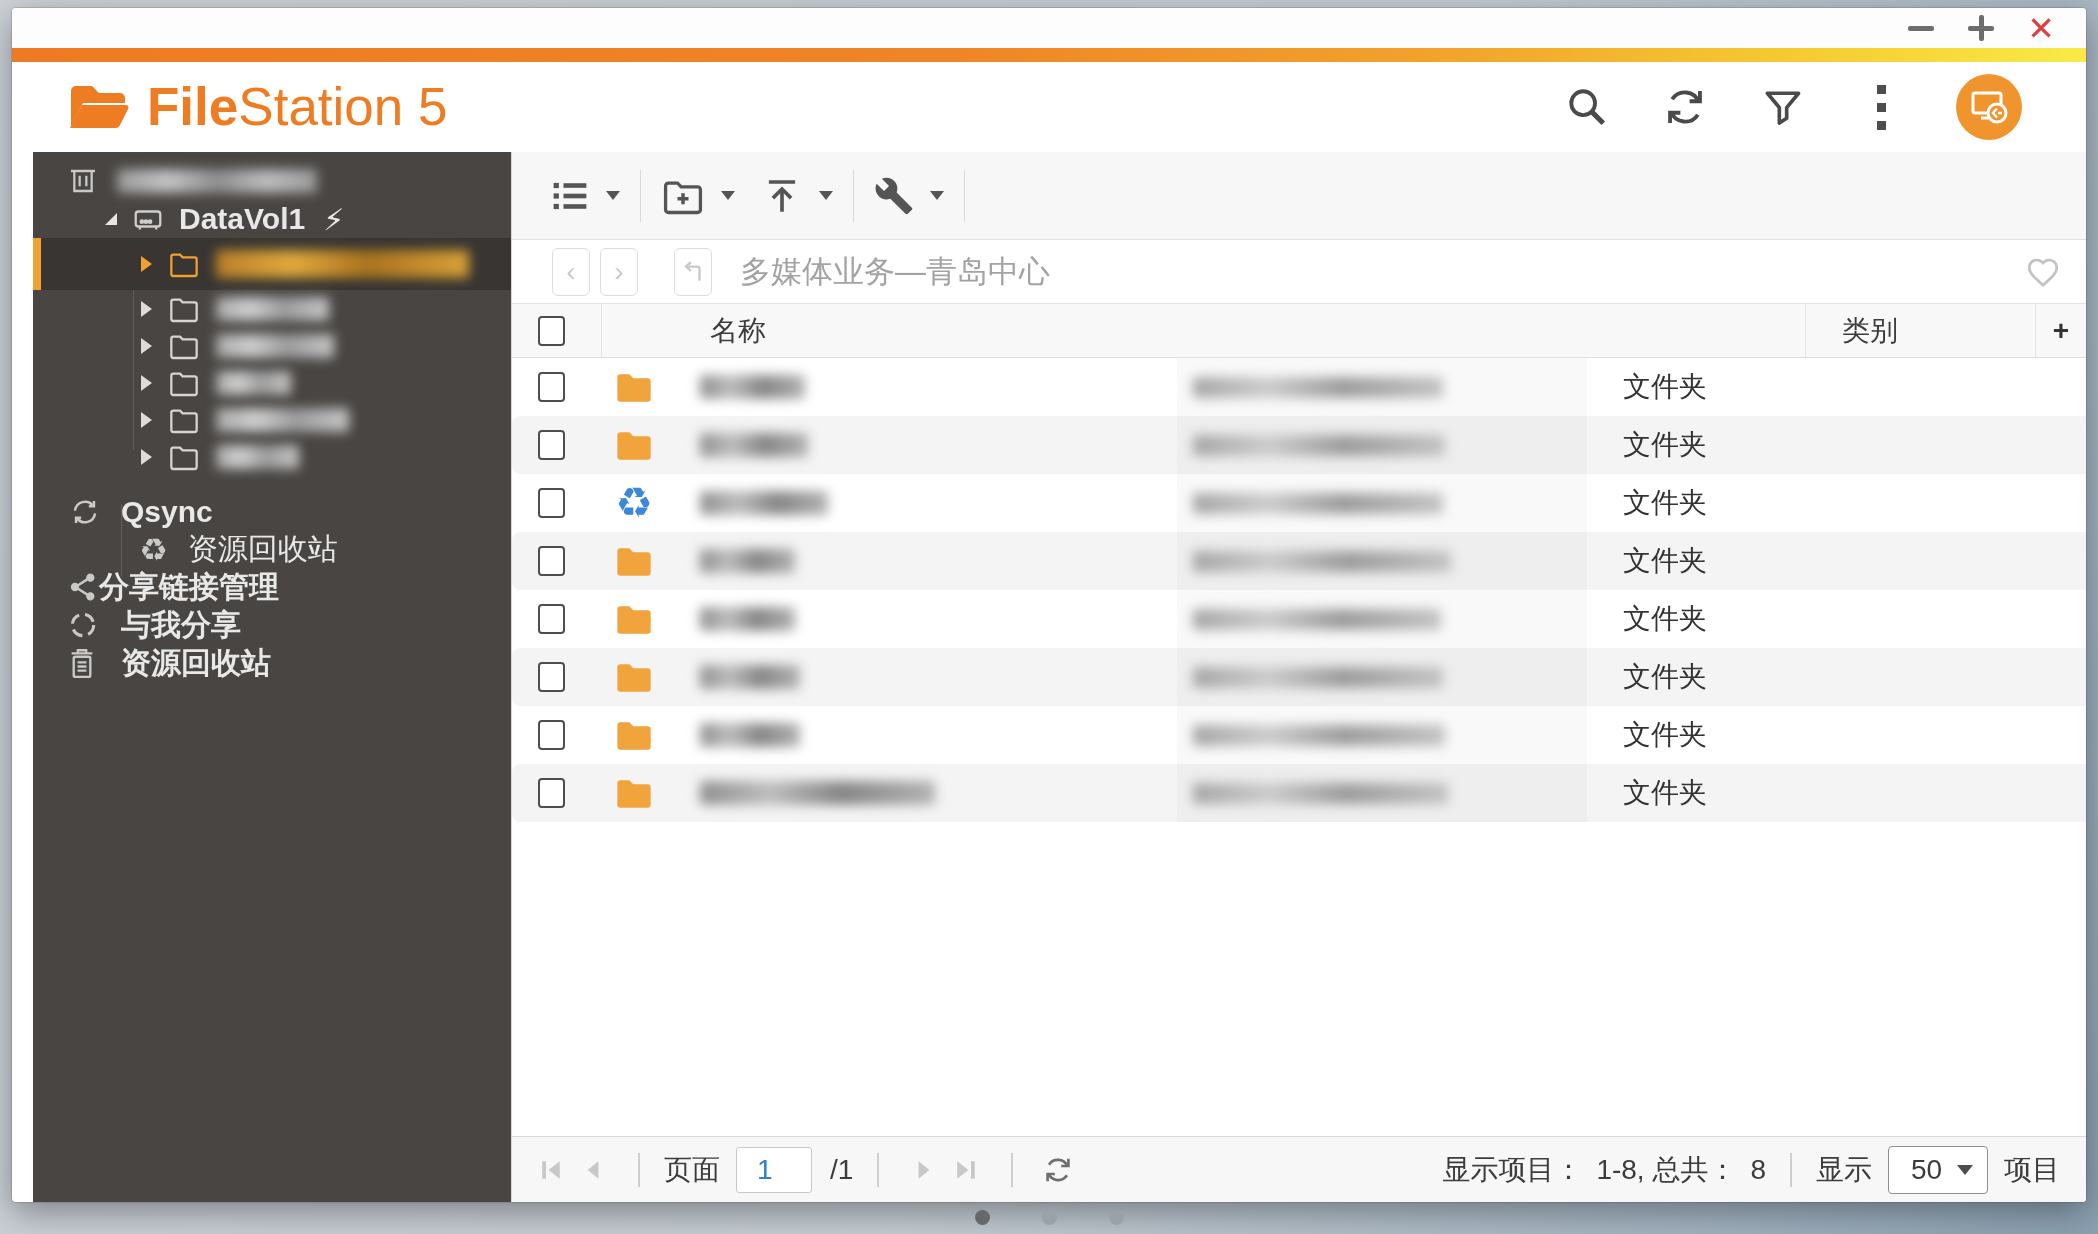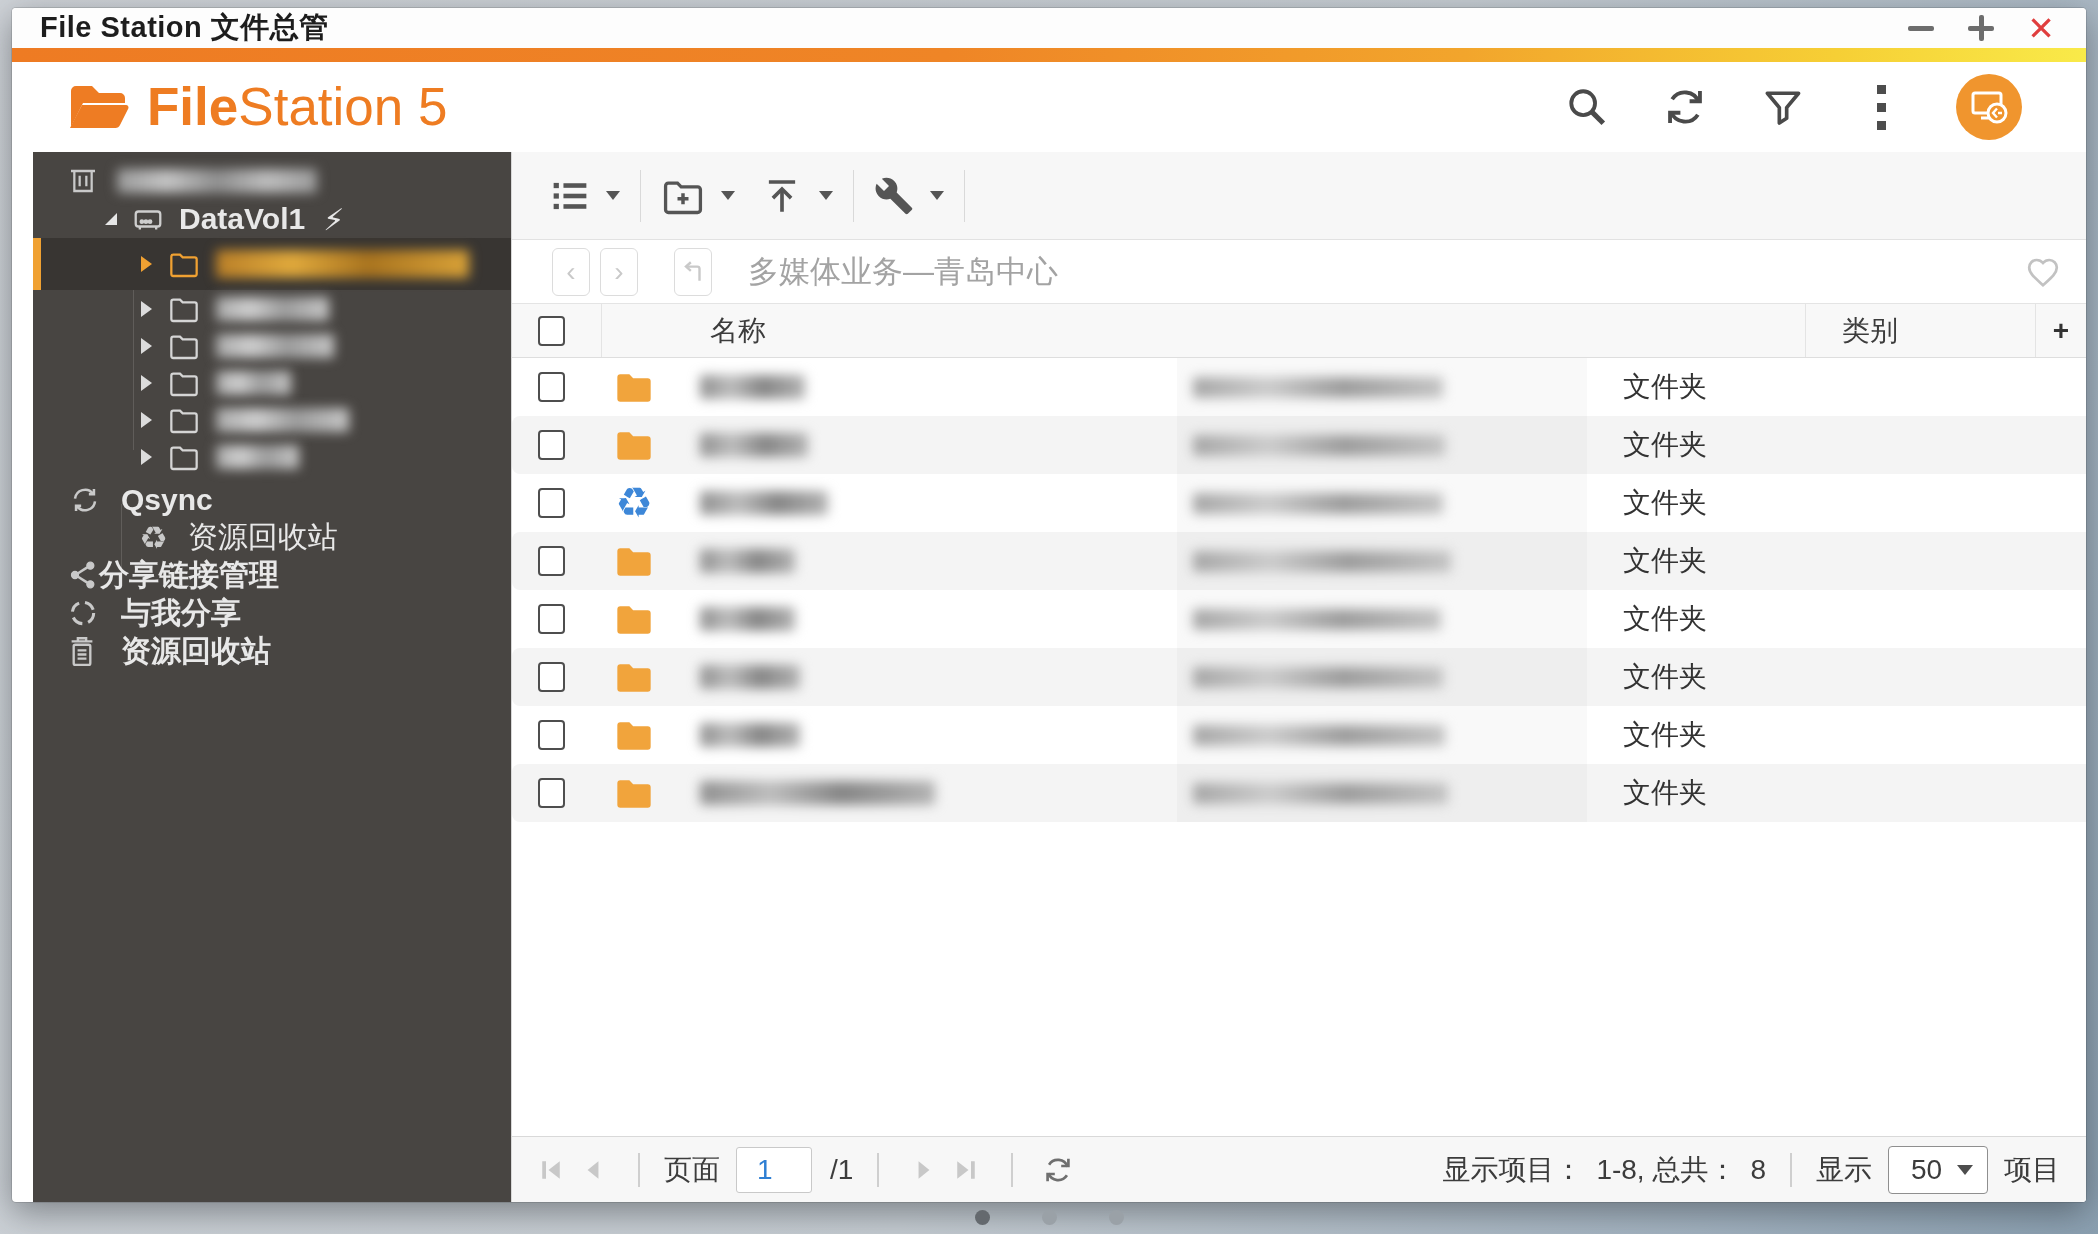--- a/index.html
+++ b/index.html
@@ -68,21 +68,21 @@
 
   
   .main { position:relative; flex:1; background:#fff; border-left:1px solid #d8d8d8; display:flex; flex-direction:column; }
   .toolbar { height:88px; background:#f7f7f7; border-bottom:1px solid #e2e2e2; display:flex; align-items:center; }
   .tb-icon { display:flex; align-items:center; justify-content:center; height:60px; cursor:pointer; }
   .tb-caret { width:0; height:0; border-top:9px solid #555; border-left:7px solid transparent; border-right:7px solid transparent; margin-left:16px; cursor:pointer; }
   .tb-sep { width:1px; height:52px; background:#d9d9d9; margin:0 20px; align-self:flex-end; }
 
   .breadcrumb { height:64px; background:#fff; border-bottom:1px solid #e4e4e4; display:flex; align-items:center; position:relative; }
   .bc-btn { width:38px; height:48px; border:1px solid #dcdcdc; border-radius:6px; display:flex; align-items:center; justify-content:center; color:#c9c9c9; font-size:28px; background:#fff; cursor:pointer; }
-  .bc-path { margin-left:36px; font-size:31px; color:#a3a3a3; }
+  .bc-path { margin-left:28px; font-size:31px; color:#a3a3a3; }
   .bc-heart { position:absolute; right:24px; top:14px; cursor:pointer; }
 
   .thead { height:54px; background:#f8f8f8; border-bottom:1px solid #dedede; display:flex; align-items:center; font-size:28px; color:#3c3c3c; }
   .col-check { width:90px; min-width:90px; display:flex; align-items:center; padding-left:26px; height:100%; }
   .col-icon  { width:64px; min-width:64px; display:flex; align-items:center; justify-content:center; height:100%; }
   .col-name  { flex:1; display:flex; align-items:center; padding-left:34px; height:100%; }
   .col-date  { width:410px; min-width:410px; display:flex; align-items:center; padding-left:16px; height:100%; }
   .col-type  { width:230px; min-width:230px; display:flex; align-items:center; padding-left:36px; height:100%; }
   .col-size  { width:218px; min-width:218px; display:flex; align-items:center; justify-content:flex-end; padding-right:48px; height:100%; }
   .col-plus  { width:51px; min-width:51px; display:flex; align-items:center; justify-content:center; height:100%; font-weight:bold; color:#333; }
@@ -106,21 +106,20 @@
   .pg-input { width:76px; height:46px; border:1px solid #c9c9c9; border-radius:3px; background:#fff; color:#2f7fd3; font-size:28px; padding-left:20px; font-family:inherit; }
   .pg-select { display:flex; align-items:center; justify-content:space-between; width:100px; height:48px; border:1px solid #8f8f8f; border-radius:4px; background:#fff; padding:0 14px 0 22px; margin:0 16px; cursor:pointer; }
   .pg-select .sel-caret { width:0; height:0; border-top:10px solid #4d4d4d; border-left:8px solid transparent; border-right:8px solid transparent; }
 </style>
 </head>
 <body>
 
 <div class="window">
 
   <div class="titlebar">
-    <div class="title">File Station 文件总管</div>
     <div class="win-controls">
       <div class="win-btn">
           <div class="glyph-min"></div>
         </div>
       <div class="win-btn">
           <div class="glyph-max"></div>
         </div>
       <div class="win-btn">
           <div class="glyph-close">✕</div>
         </div>
@@ -239,21 +238,21 @@
           </div>
           <div class="side-row" style="padding-left: 108px; gap: 16px;">
             <span class="caret-collapsed"></span>
             <svg width="32" height="28" viewBox="0 0 24 20" fill="none" stroke="#d5d5d5" stroke-width="1.7">
               <path d="M2.5 17.5 V4.5 a1.5 1.5 0 0 1 1.5-1.5 h5 l2 2 h9 a1.5 1.5 0 0 1 1.5 1.5 v11 a1.5 1.5 0 0 1-1.5 1.5 h-16 a1.5 1.5 0 0 1-1.5-1.5 Z"></path>
             </svg>
             <span class="redact light" style="width:83px"></span>
           </div>
         </div>
 
-      <div class="side-row h38" style="padding-left:36px; gap:20px; margin-top:6px;">
+      <div class="side-row h38" style="padding-left:36px; gap:20px; margin-top:18px;">
         <svg class="sicon" width="32" height="32" viewBox="0 0 24 24" fill="none" stroke="#c9c9c9" stroke-width="1.9">
           <path d="M4.5 11 A7.6 7.6 0 0 1 18 7.2"></path>
             <path d="M18.7 3.8 v3.8 h-3.8"></path>
           <path d="M19.5 13 A7.6 7.6 0 0 1 6 16.8"></path>
             <path d="M5.3 20.2 v-3.8 h3.8"></path>
         </svg>
         <span class="lbl bold">Qsync</span>
       </div>
 
 

